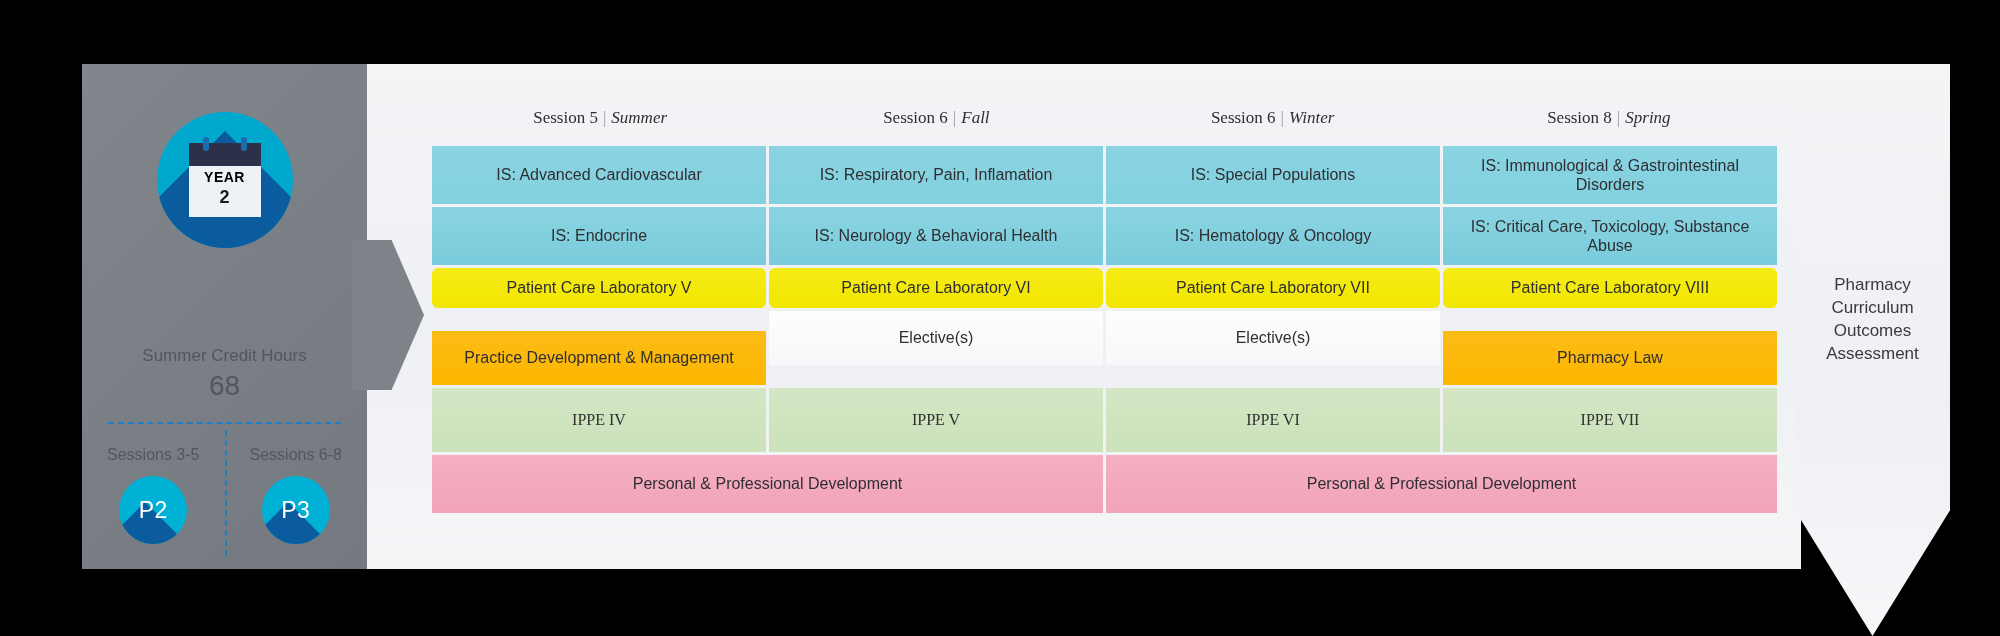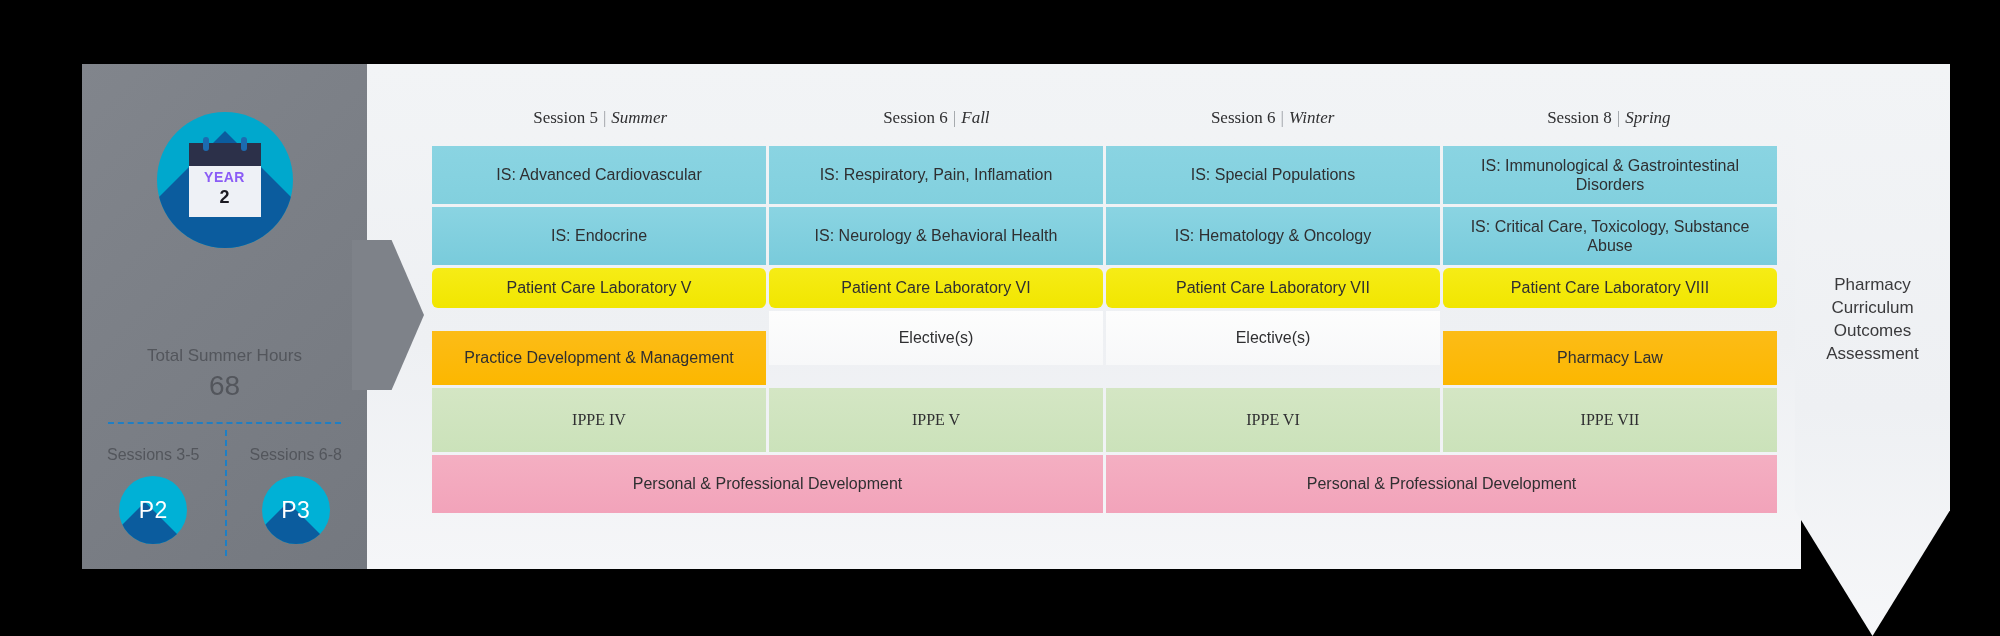--- a/index.html
+++ b/index.html
@@ -82,21 +82,21 @@
   }
   .cal-ring.r1 { left: 14px; }
   .cal-ring.r2 { right: 14px; }
   .cal-yr {
     position: absolute;
     left: 0; right: 0;
     top: 26px;
     text-align: center;
     font-size: 14px;
     font-weight: 700;
-    color: #8b5cf6;
+    color: #000000;
     letter-spacing: 0.5px;
   }
   .cal-num {
     position: absolute;
     left: 0; right: 0;
     top: 44px;
     text-align: center;
     font-size: 18px;
     font-weight: 700;
     color: #1a1a22;
@@ -291,21 +291,21 @@
       <div class="cal-card">
         <div class="cal-head">
           <span class="cal-ring r1"></span>
           <span class="cal-ring r2"></span>
         </div>
         <div class="cal-yr">YEAR</div>
         <div class="cal-num">2</div>
       </div>
     </div>
 
-    <div class="tch-label">Total Summer Hours</div>
+    <div class="tch-label">Summer Credit Hours</div>
     <div class="tch-value">68</div>
 
     <div class="hdivider"></div>
     <div class="vdivider"></div>
 
     <div class="phase left">
       <div class="phase-label">Sessions 3-5</div>
       <div class="badge-wrap">
         <div class="badge-circle">
           <div class="badge-shadow"></div>

